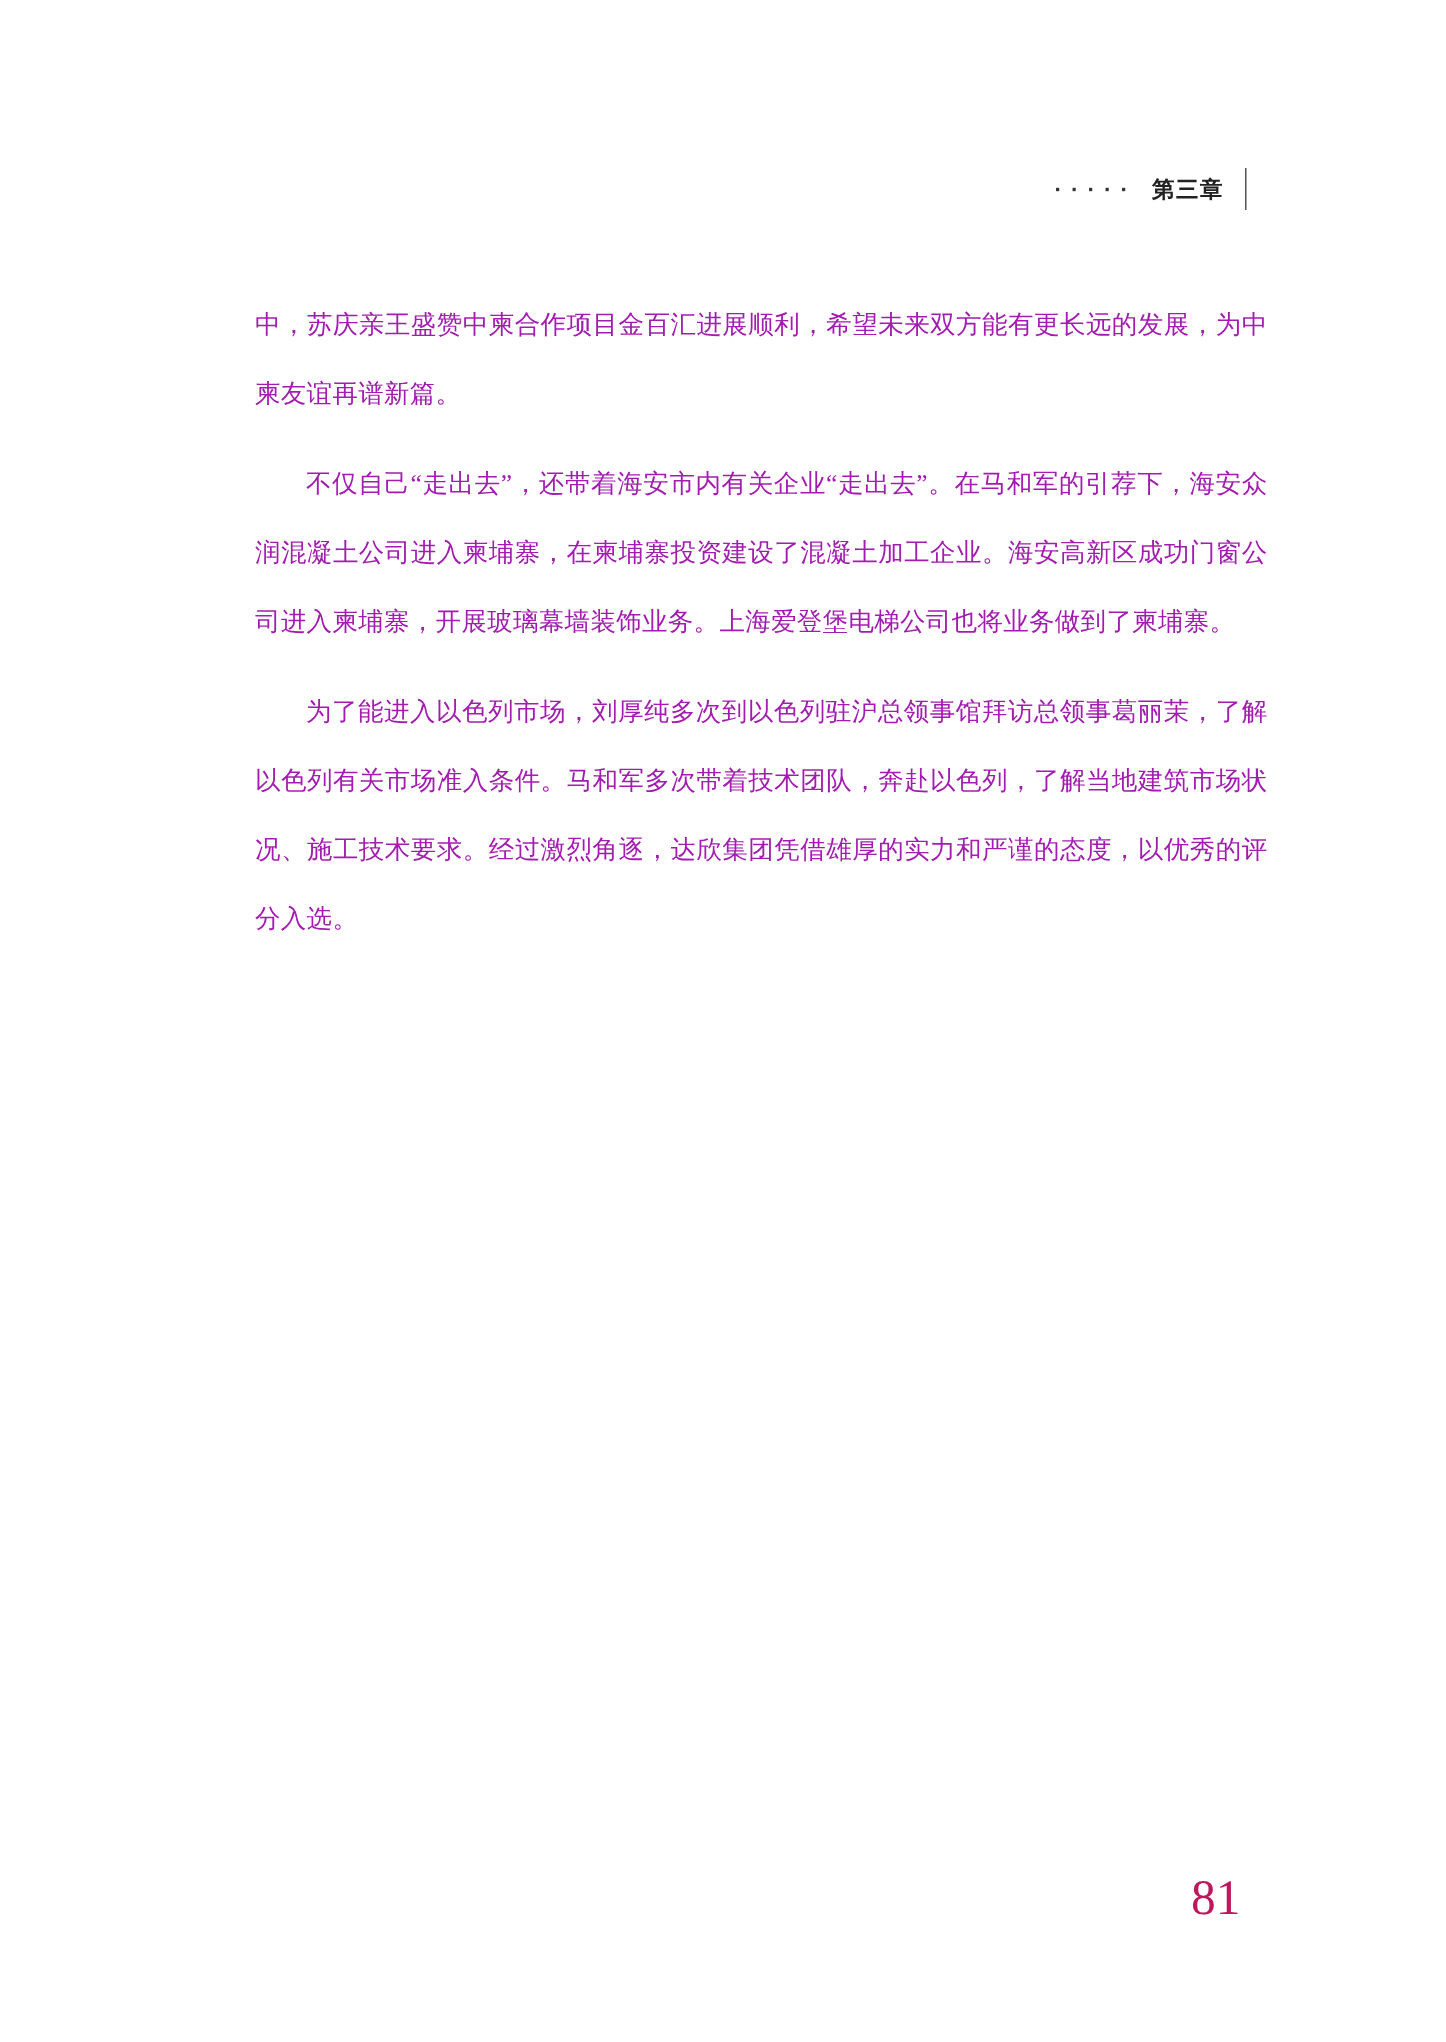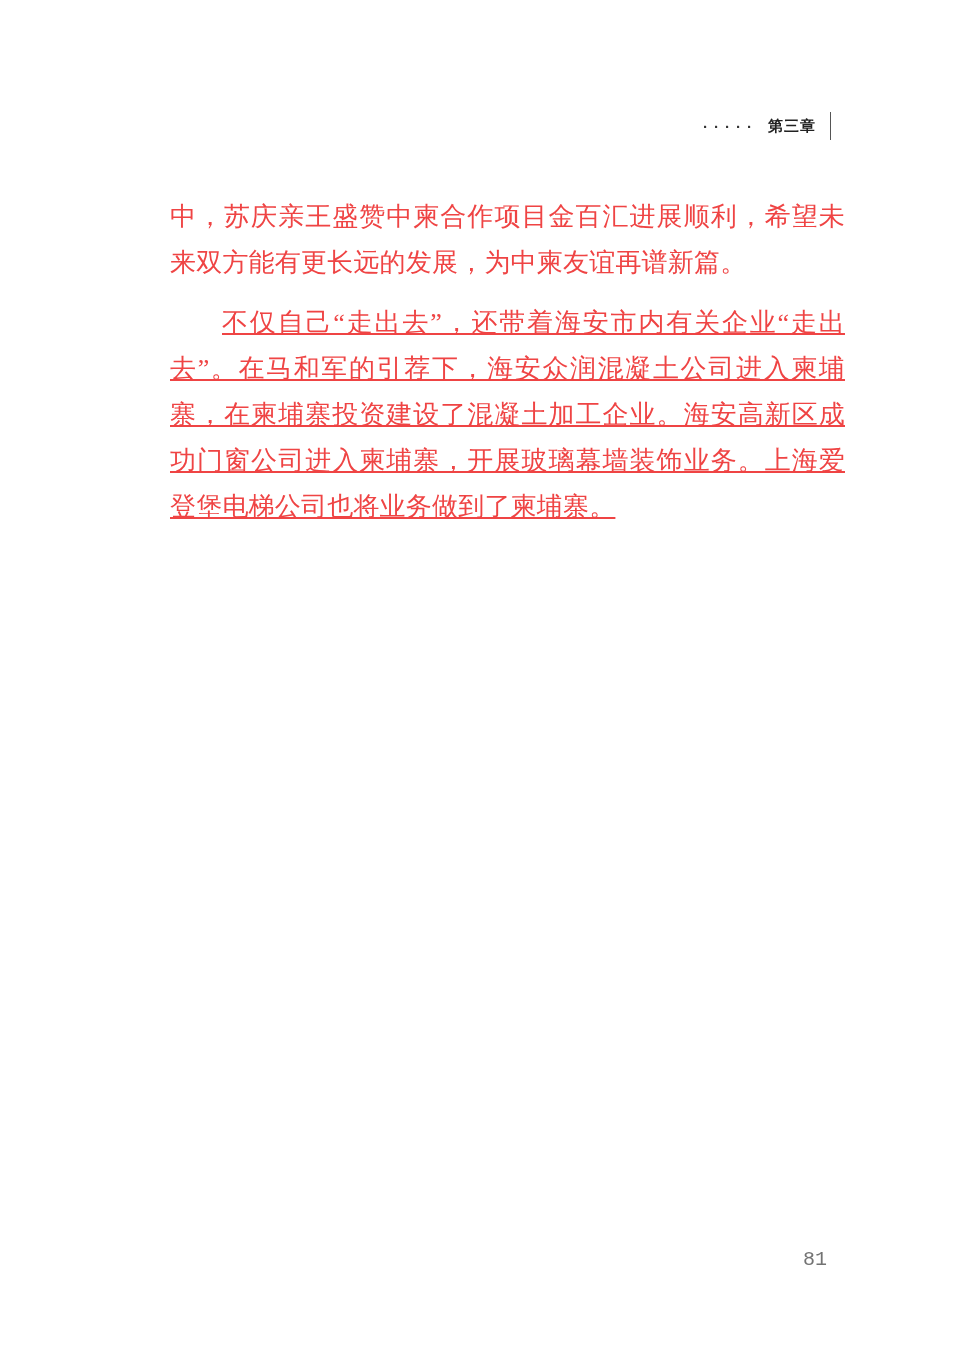--- a/index.html
+++ b/index.html
@@ -51,52 +51,52 @@
   }
   
   .body-text {
     position: absolute;
     top: 194px;
     left: 170px;
     width: 675px;
   }
   .body-text p.para {
     margin: 0 0 14px 0;
-    font-size: 26px;
+    font-size: 17px;
     line-height: 46px;
     text-align: justify;
     letter-spacing: 0.2px;
-    color: #ef4444;
+    color: #a21caf;
   }
   .body-text p.para.indent {
     text-indent: 2em;
-    text-decoration: underline;
   }
   
   .page-number {
     position: absolute;
     top: 1248px;
     right: 137px;
-    font-family: Liberation Mono, monospace;
-    font-size: 20px;
-    color: #737373;
+    font-family: Liberation Serif, serif;
+    font-size: 33px;
+    color: #be185d;
   }
 </style>
 </head>
 <body>
 
 <div class="page">
 
   <div class="running-header">
     <span class="dots">·····</span>
     <span class="chapter">第三章</span>
     <span class="separator"></span>
   </div>
 
   <div class="body-text">
 
   <p class="para">中，苏庆亲王盛赞中柬合作项目金百汇进展顺利，希望未来双方能有更长远的发展，为中柬友谊再谱新篇。</p>
       <p class="para indent">不仅自己“走出去”，还带着海安市内有关企业“走出去”。在马和军的引荐下，海安众润混凝土公司进入柬埔寨，在柬埔寨投资建设了混凝土加工企业。海安高新区成功门窗公司进入柬埔寨，开展玻璃幕墙装饰业务。上海爱登堡电梯公司也将业务做到了柬埔寨。</p>
+      <p class="para indent">为了能进入以色列市场，刘厚纯多次到以色列驻沪总领事馆拜访总领事葛丽茉，了解以色列有关市场准入条件。马和军多次带着技术团队，奔赴以色列，了解当地建筑市场状况、施工技术要求。经过激烈角逐，达欣集团凭借雄厚的实力和严谨的态度，以优秀的评分入选。</p>
     </div>
 
   <div class="page-number">81</div>
 
 </div>
 
 </body></html>

